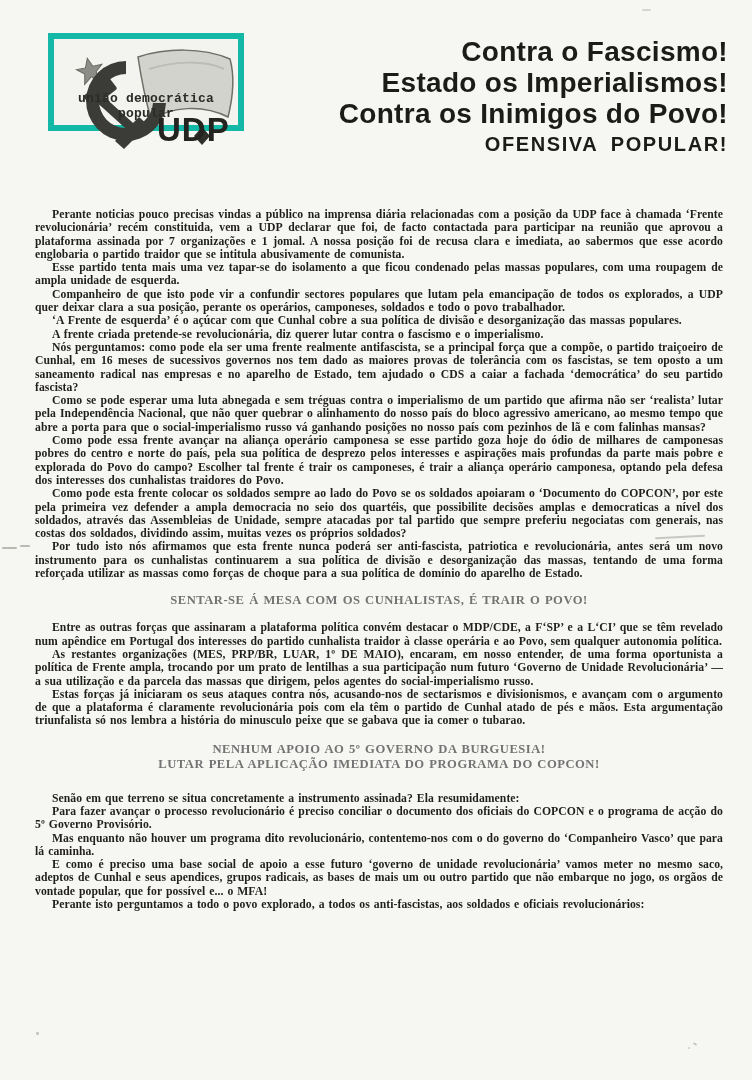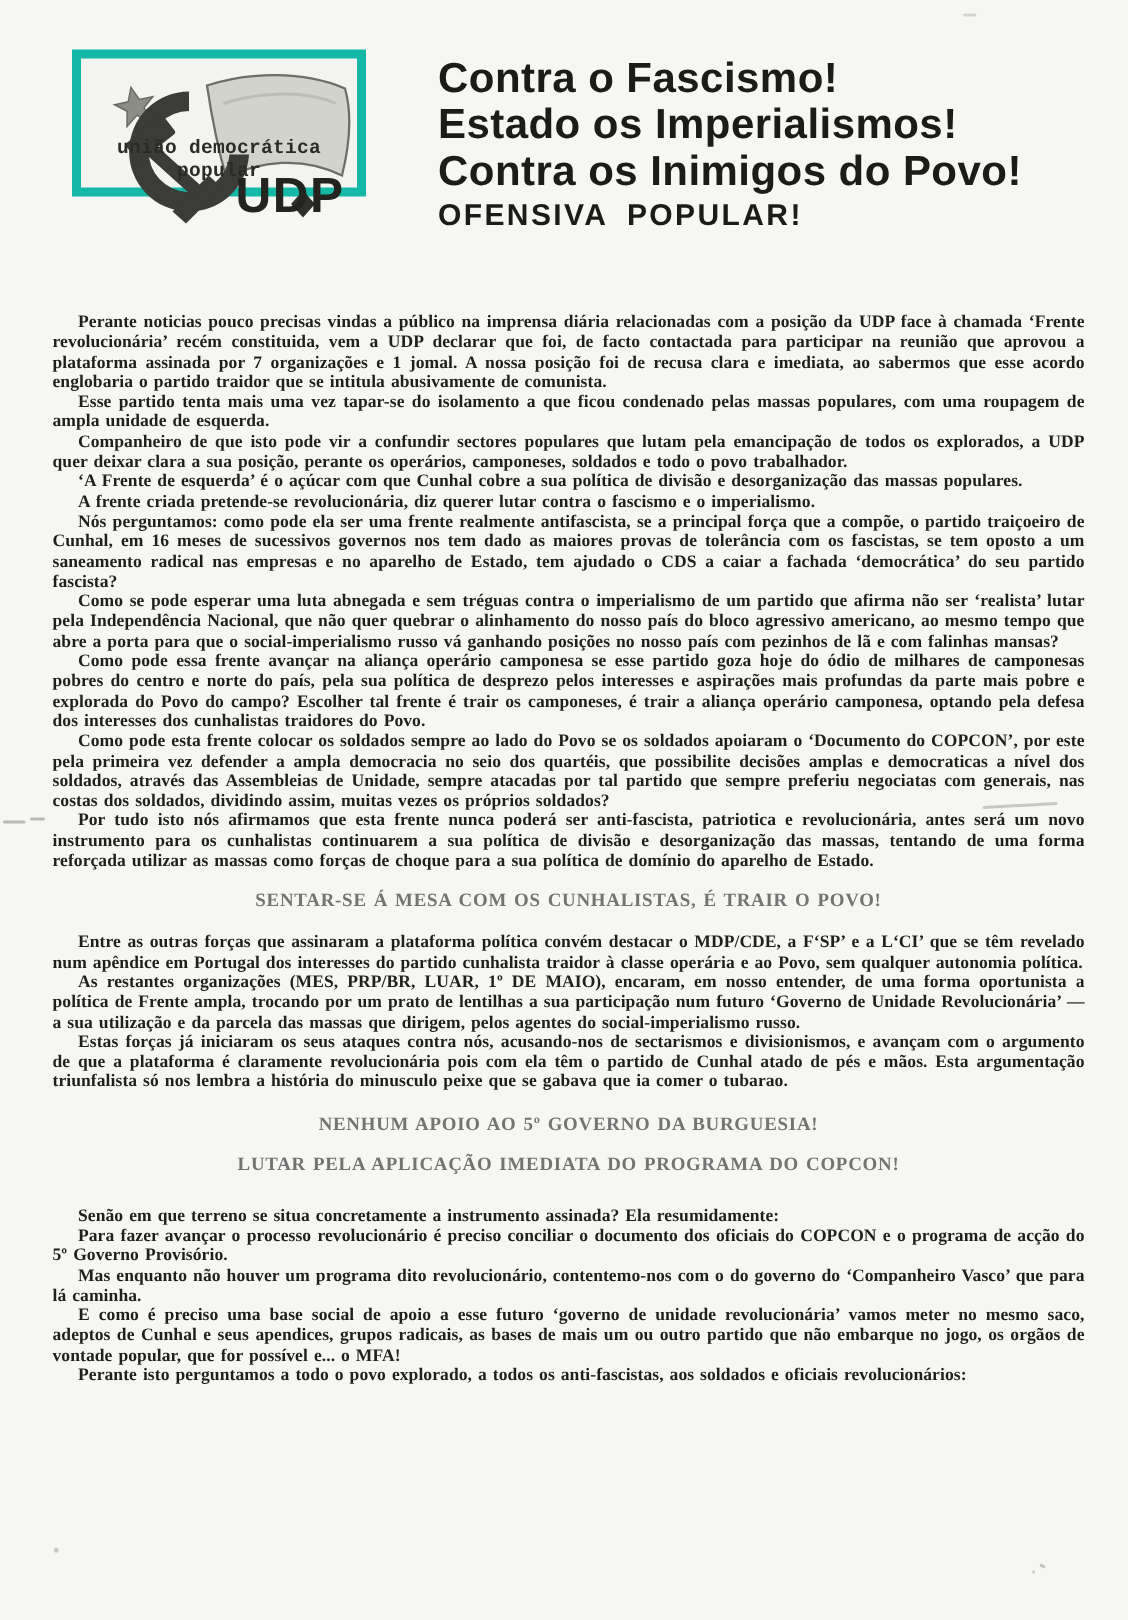--- a/index.html
+++ b/index.html
@@ -42,21 +42,21 @@
     font-size: 13px;
     letter-spacing: 0.2px;
     color: #2b2b27;
   }
 
   
   .headlines {
     position: absolute;
     left: 292px; top: 36px;
     width: 436px;
-    text-align: left;
+    text-align: right;
     color: #1b1b18;
   }
   .headline {
     font-family: "Liberation Sans", sans-serif;
     font-weight: 700;
     font-size: 28px;
     line-height: 31px;
     letter-spacing: 0.3px;
     white-space: nowrap;
   }
@@ -85,21 +85,21 @@
     font-family: "Liberation Serif", serif;
     font-weight: 700;
     font-size: 12.6px;
     line-height: 15px;
     text-align: center;
     letter-spacing: 0.5px;
     margin: 13px 0;
     color: #737373;
   }
   .crossheading-block { margin: 14px 0 20px; }
-  .crossheading-block .crossheading { margin: 12px; }
+  .crossheading-block .crossheading { margin: 0; }
 
   
   .artifact { position: absolute; background: #9a9a93; opacity: 0.65; border-radius: 1px; }
   .art-left-dash1  { left: 2px;  top: 547px; width: 15px; height: 2px; }
   .art-left-dash2  { left: 20px; top: 545px; width: 10px; height: 2px; }
   .art-right-line  { left: 655px; top: 536px; width: 50px; height: 2px; transform: rotate(-3deg); opacity: 0.5; }
   .art-top-mark    { left: 642px; top: 9px;  width: 9px;  height: 2px; opacity: 0.35; }
   .art-dot-bl      { left: 36px;  top: 1032px; width: 3px; height: 3px; opacity: 0.5; }
   .art-dot-br1     { left: 693px; top: 1043px; width: 4px; height: 2px; opacity: 0.55; transform: rotate(30deg); }
   .art-dot-br2     { left: 688px; top: 1047px; width: 2px; height: 2px; opacity: 0.45; }

